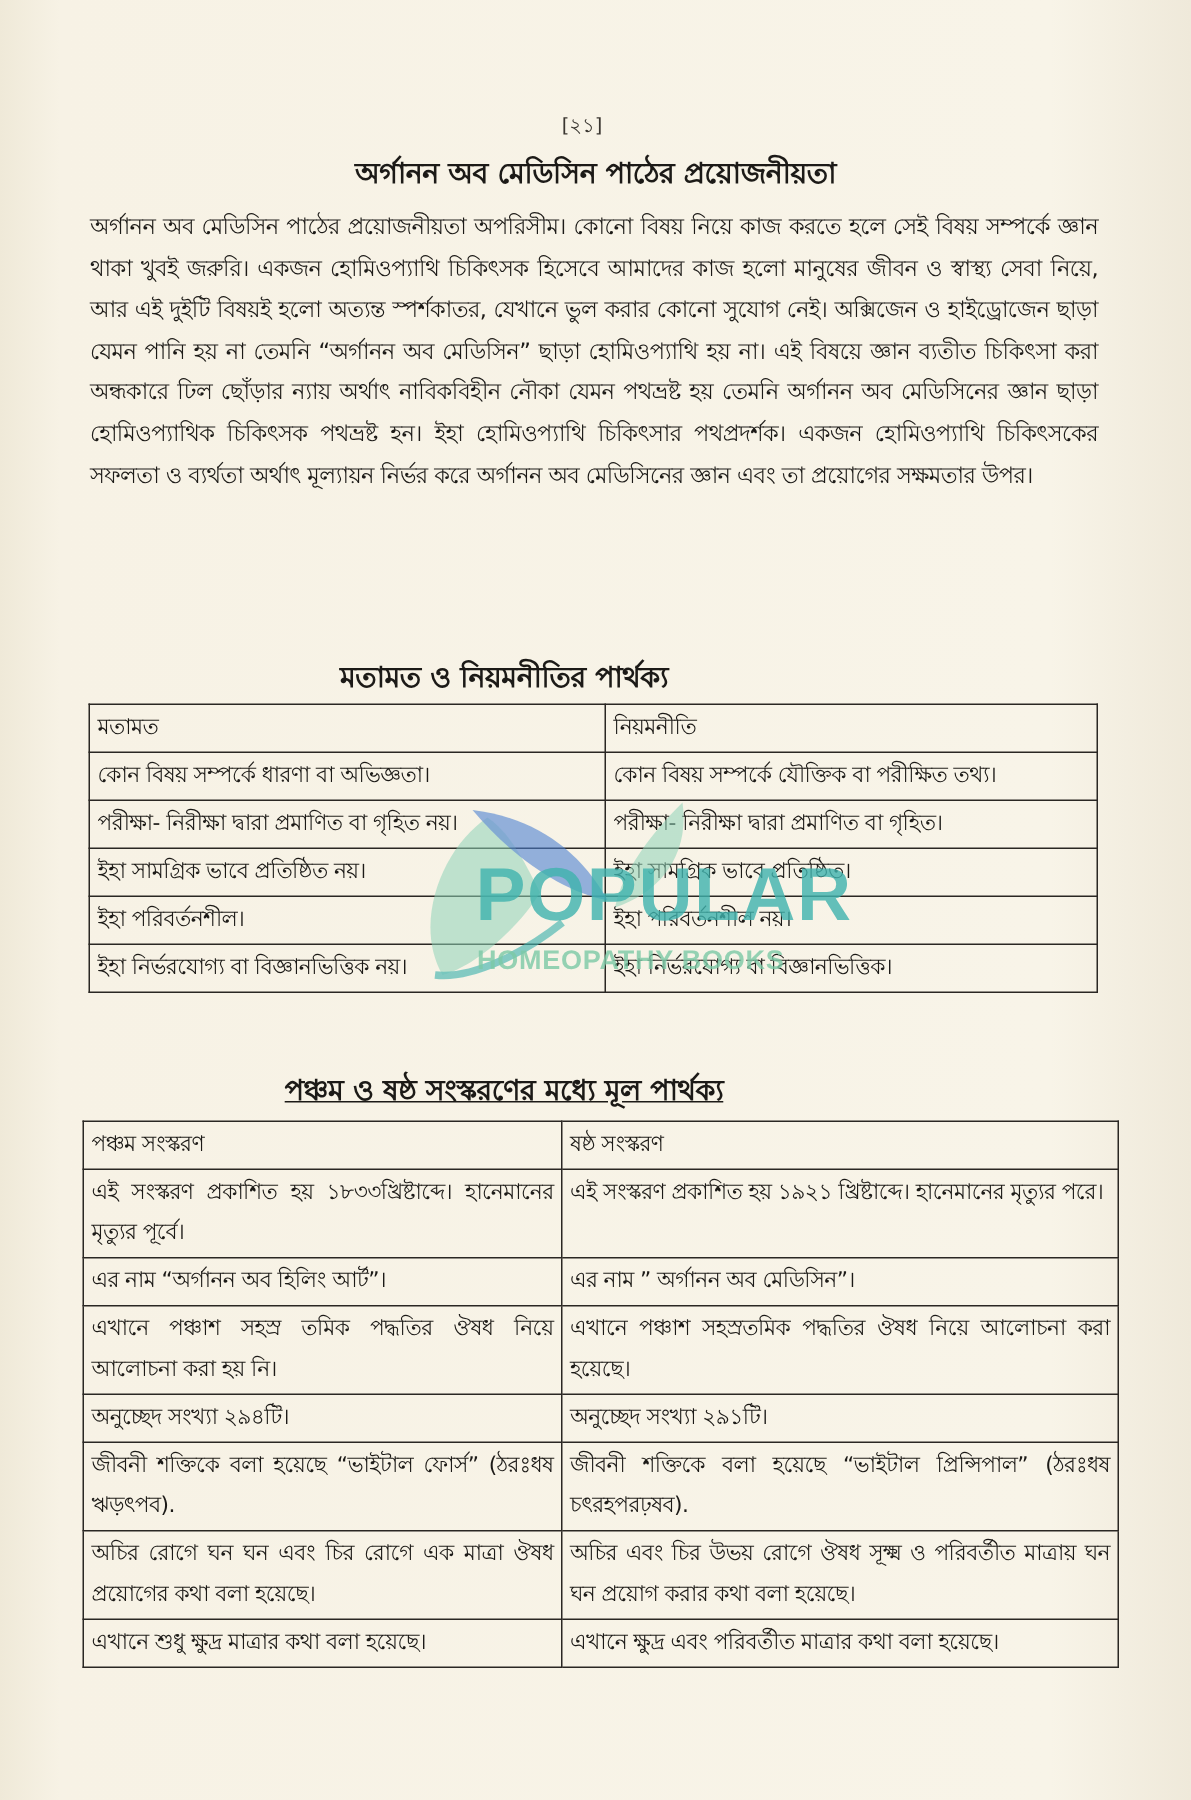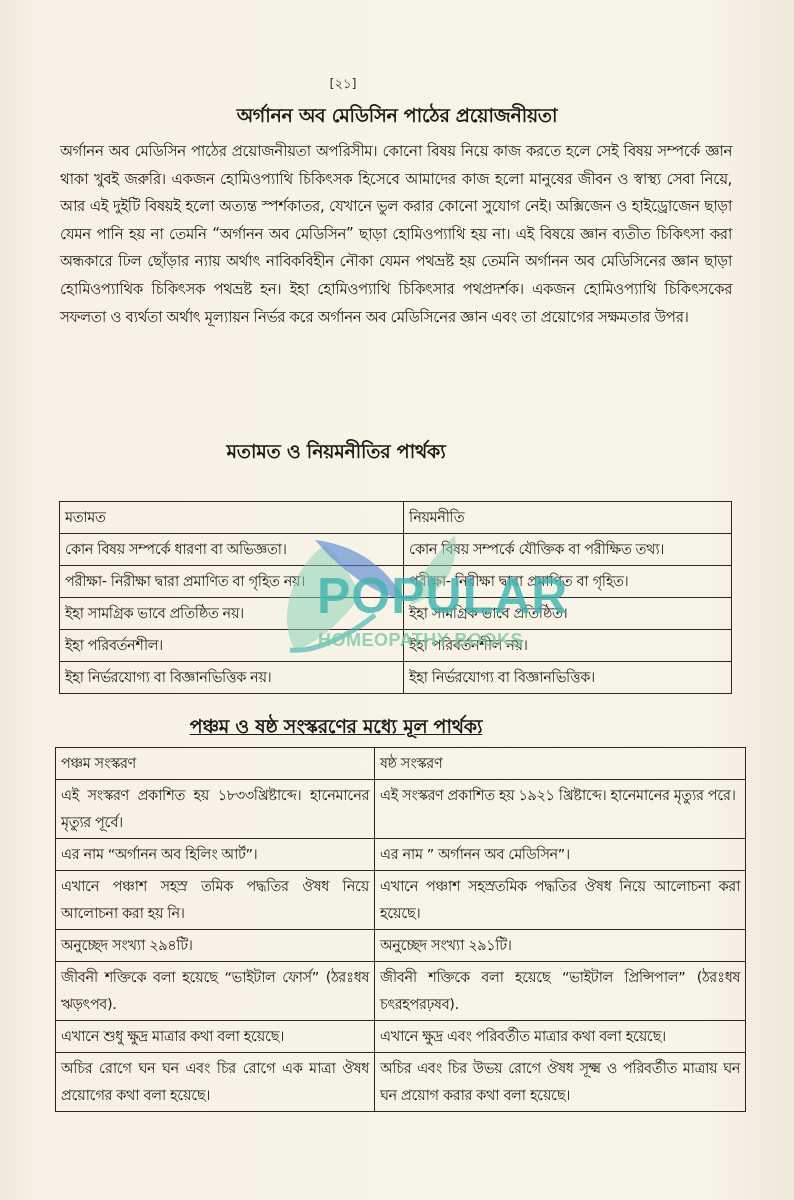--- a/index.html
+++ b/index.html
@@ -8,21 +8,21 @@
     background: #f6f1e4;
     font-family: "DejaVu Sans", sans-serif;
     color: #1c1a17;
   }
   .page {
     position: absolute; left: 0; top: 0; width: 794px; height: 1200px;
     background: linear-gradient(90deg, #efe9d8 0px, #f7f2e5 40px, #f8f4e8 700px, #efe9da 794px);
   }
   .pagenum {
     position: absolute; top: 74px; left: 0; width: 686px; text-align: center;
-    font-size: 13px; color: #3a3630;
+    font-size: 13px; color: #3a3630; padding-left: 45px;
   }
   .h1 {
     position: absolute; top: 101px; left: 0; width: 794px; text-align: center;
     font-size: 19px; font-weight: bold; letter-spacing: -0.3px;
   }
   .para {
     position: absolute; top: 138px; left: 60px; width: 672px;
     font-size: 15px; line-height: 27.6px; text-align: justify;
     letter-spacing: -0.4px;
   }
@@ -33,21 +33,21 @@
   #h2a { top: 437px; }
   #h2b { top: 712px; text-decoration: underline; }
   table {
     position: absolute; border-collapse: collapse;
     font-size: 14.5px; letter-spacing: -0.4px;
   }
   td {
     border: 1.3px solid #2a2723; padding: 2px 5px; vertical-align: top;
     line-height: 27px; text-align: justify;
   }
-  #t1 { top: 469px; left: 59px; width: 673px; margin-top: 32px; }
+  #t1 { top: 469px; left: 59px; width: 673px; }
   #t1 td.l { width: 333px; }
   #t2 { top: 747px; left: 55px; width: 691px; }
   #t2 td.l { width: 308px; }
   .wm {
     position: absolute; left: 255px; top: 525px; width: 300px; height: 140px;
     pointer-events: none; opacity: 0.78;
   }
   .wm-text {
     position: absolute; left: 317px; top: 567px; font-family: "Liberation Sans", sans-serif;
     font-weight: bold; font-size: 50px; color: #3fb3ae; letter-spacing: 1px; opacity: 0.8;
@@ -118,26 +118,26 @@
     </tr>
     <tr>
       <td class="l">অনুচ্ছেদ সংখ্যা ২৯৪টি।</td>
       <td>অনুচ্ছেদ সংখ্যা ২৯১টি।</td>
     </tr>
     <tr>
       <td class="l">জীবনী শক্তিকে বলা হয়েছে “ভাইটাল ফোর্স” (ঠরঃধষ ঋড়ৎপব).</td>
       <td>জীবনী শক্তিকে বলা হয়েছে “ভাইটাল প্রিন্সিপাল” (ঠরঃধষ চৎরহপরঢ়ষব).</td>
     </tr>
     <tr>
+      <td class="l">অচির রোগে ঘন ঘন এবং চির রোগে এক মাত্রা ঔষধ প্রয়োগের কথা বলা হয়েছে।</td>
+      <td>অচির এবং চির উভয় রোগে ঔষধ সূক্ষ্ম ও পরিবর্তীত মাত্রায় ঘন ঘন প্রয়োগ করার কথা বলা হয়েছে।</td>
+    </tr>
+    <tr>
       <td class="l">এখানে শুধু ক্ষুদ্র মাত্রার কথা বলা হয়েছে।</td>
       <td>এখানে ক্ষুদ্র এবং পরিবর্তীত মাত্রার কথা বলা হয়েছে।</td>
-    </tr>
-    <tr>
-      <td class="l">অচির রোগে ঘন ঘন এবং চির রোগে এক মাত্রা ঔষধ প্রয়োগের কথা বলা হয়েছে।</td>
-      <td>অচির এবং চির উভয় রোগে ঔষধ সূক্ষ্ম ও পরিবর্তীত মাত্রায় ঘন ঘন প্রয়োগ করার কথা বলা হয়েছে।</td>
     </tr>
   </tbody>
     </table>
 
   <svg class="wm" viewBox="0 0 300 140">
     <path d="M70,20 C40,40 20,90 40,125 C60,120 90,95 105,70 C95,50 85,30 70,20 Z" fill="#8fd3b8" opacity="0.7"></path>
     <path d="M60,15 C100,20 130,40 150,75 C120,70 85,45 60,15 Z" fill="#4a7fd0" opacity="0.75"></path>
     <path d="M200,10 C180,30 160,55 155,80 C185,70 205,45 200,10 Z" fill="#8fd3b8" opacity="0.7"></path>
     <path d="M35,125 C60,128 95,110 120,90" stroke="#3fb3ae" stroke-width="5" fill="none" opacity="0.8"></path>
   </svg>

